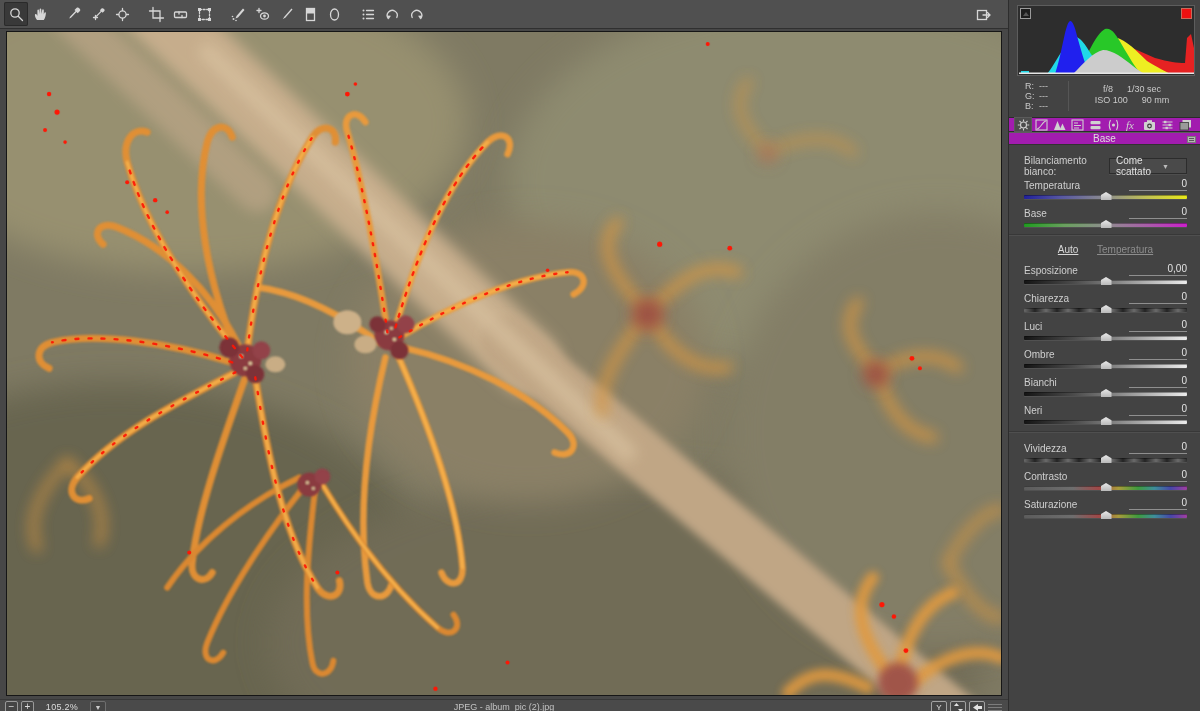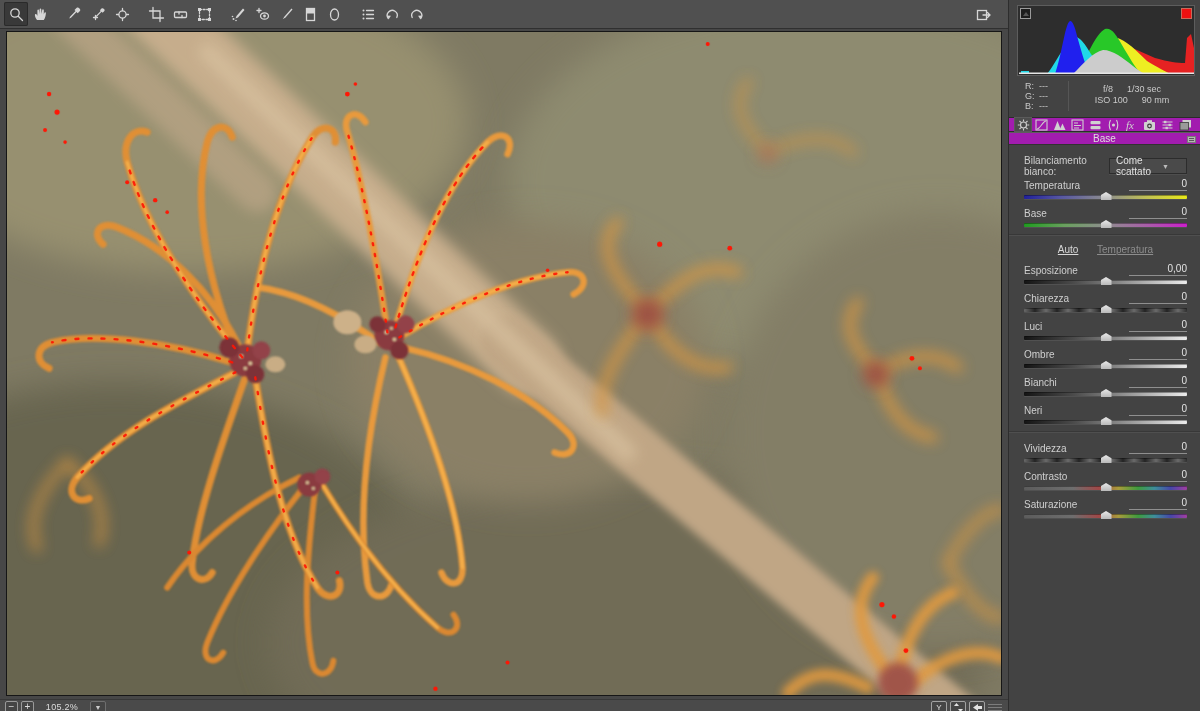--- a/index.html
+++ b/index.html
@@ -367,20 +367,21 @@
     </div>
   </div>
 
   <div class="statusbar">
     <div class="zoom-controls">
       <div class="sq-btn">−</div>
       <div class="sq-btn">+</div>
       <div class="zoom-box">105.2%</div>
       <div class="zoom-chev">▼</div>
     </div>
+    <div class="filename">JPEG  -  album_pic (2).jpg</div>
     <div class="preview-controls">
       <div class="pv-btn">Y</div>
       <div class="pv-btn">
         <svg width="9" height="9">
             <path d="M2.5 0 L5 3 H0 Z" fill="#e2e2e2"></path>
             <path d="M6.5 9 L9 6 H4 Z" fill="#e2e2e2"></path>
           </svg>
       </div>
       <div class="pv-btn">
         <svg width="9" height="9">

